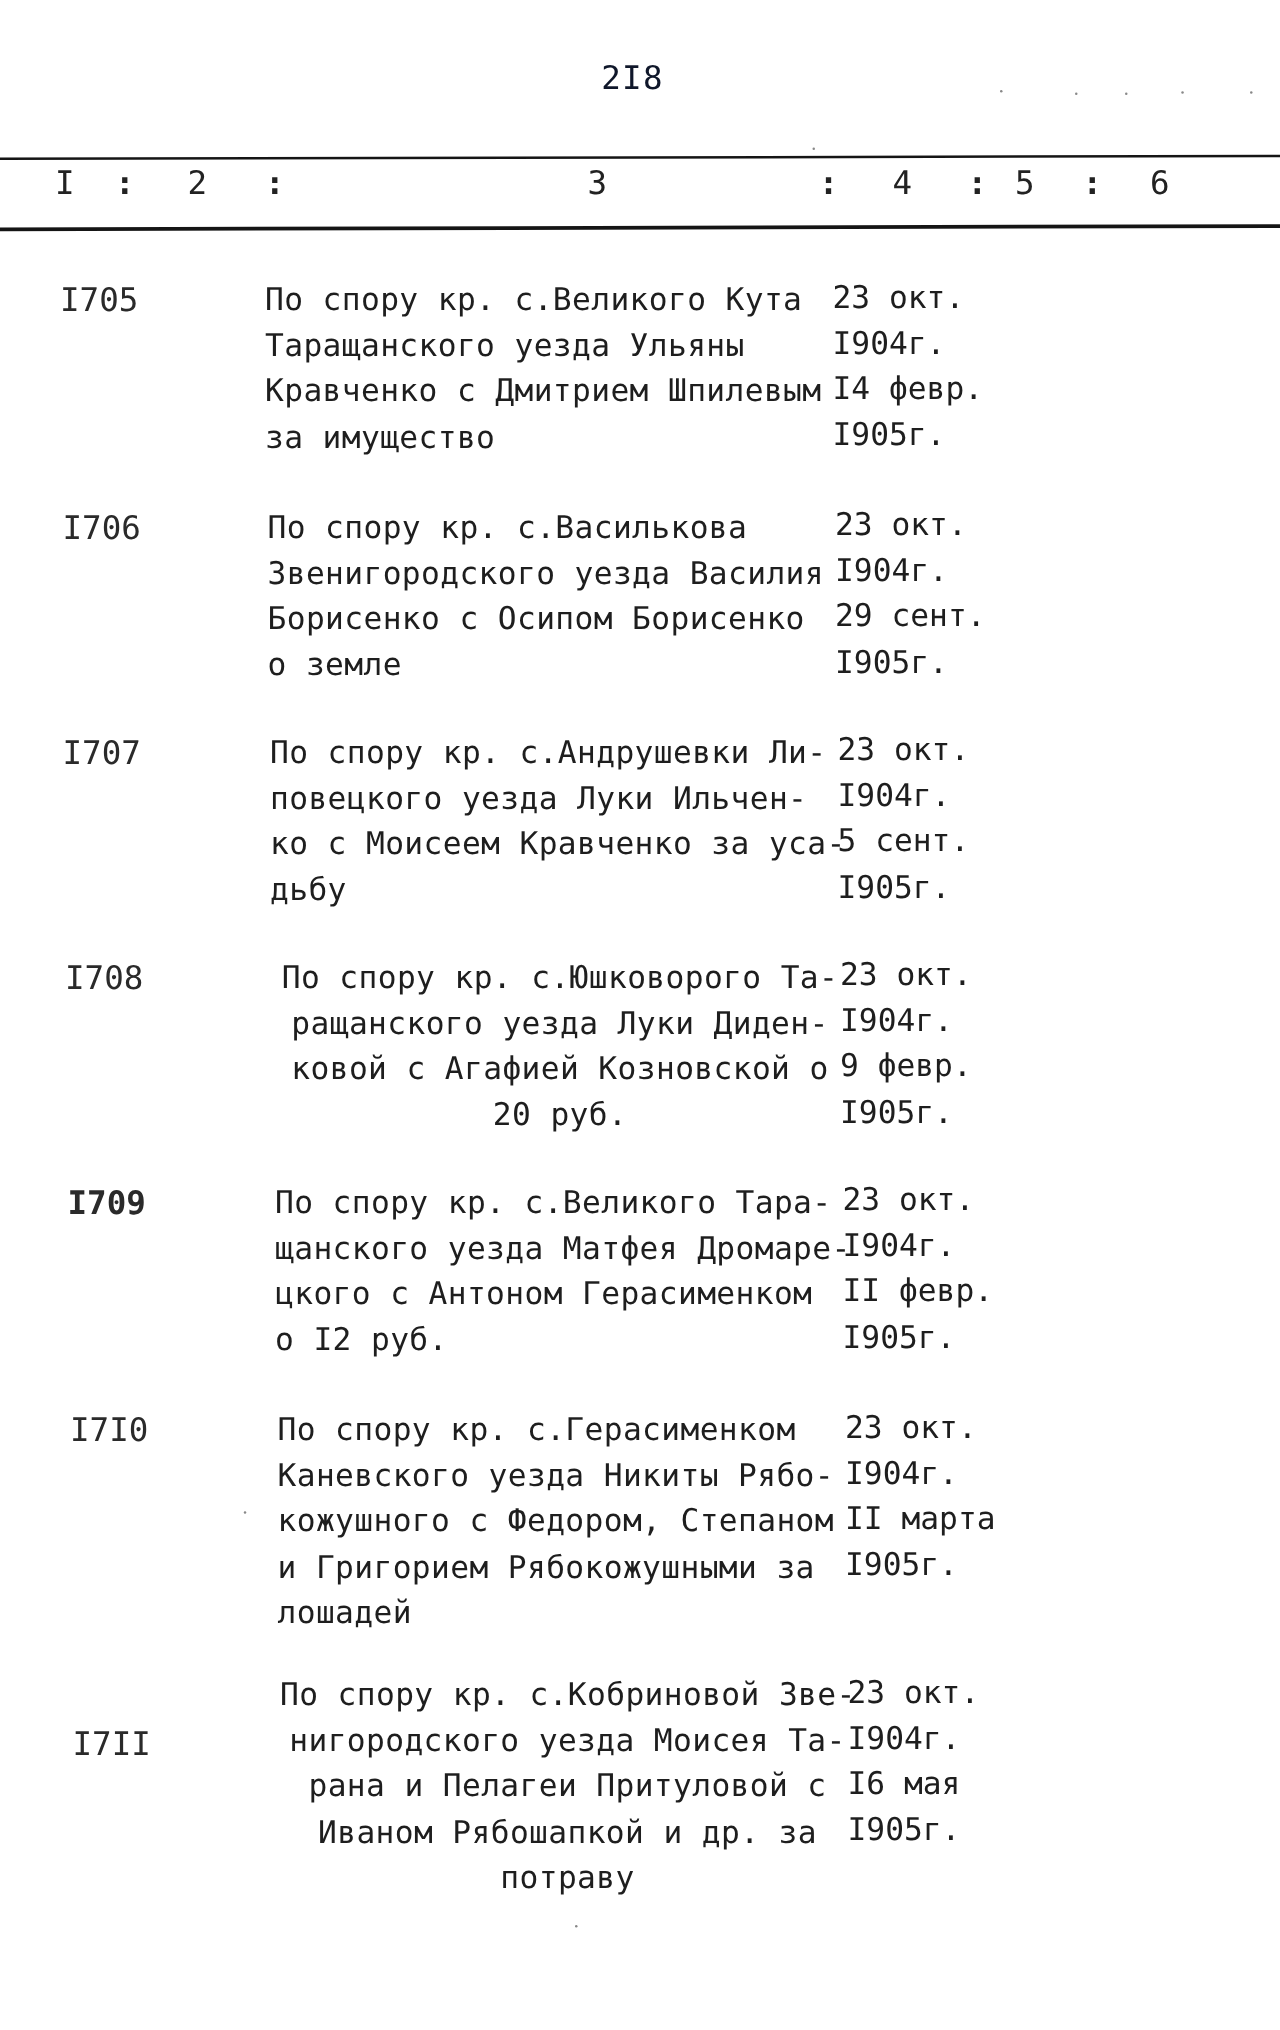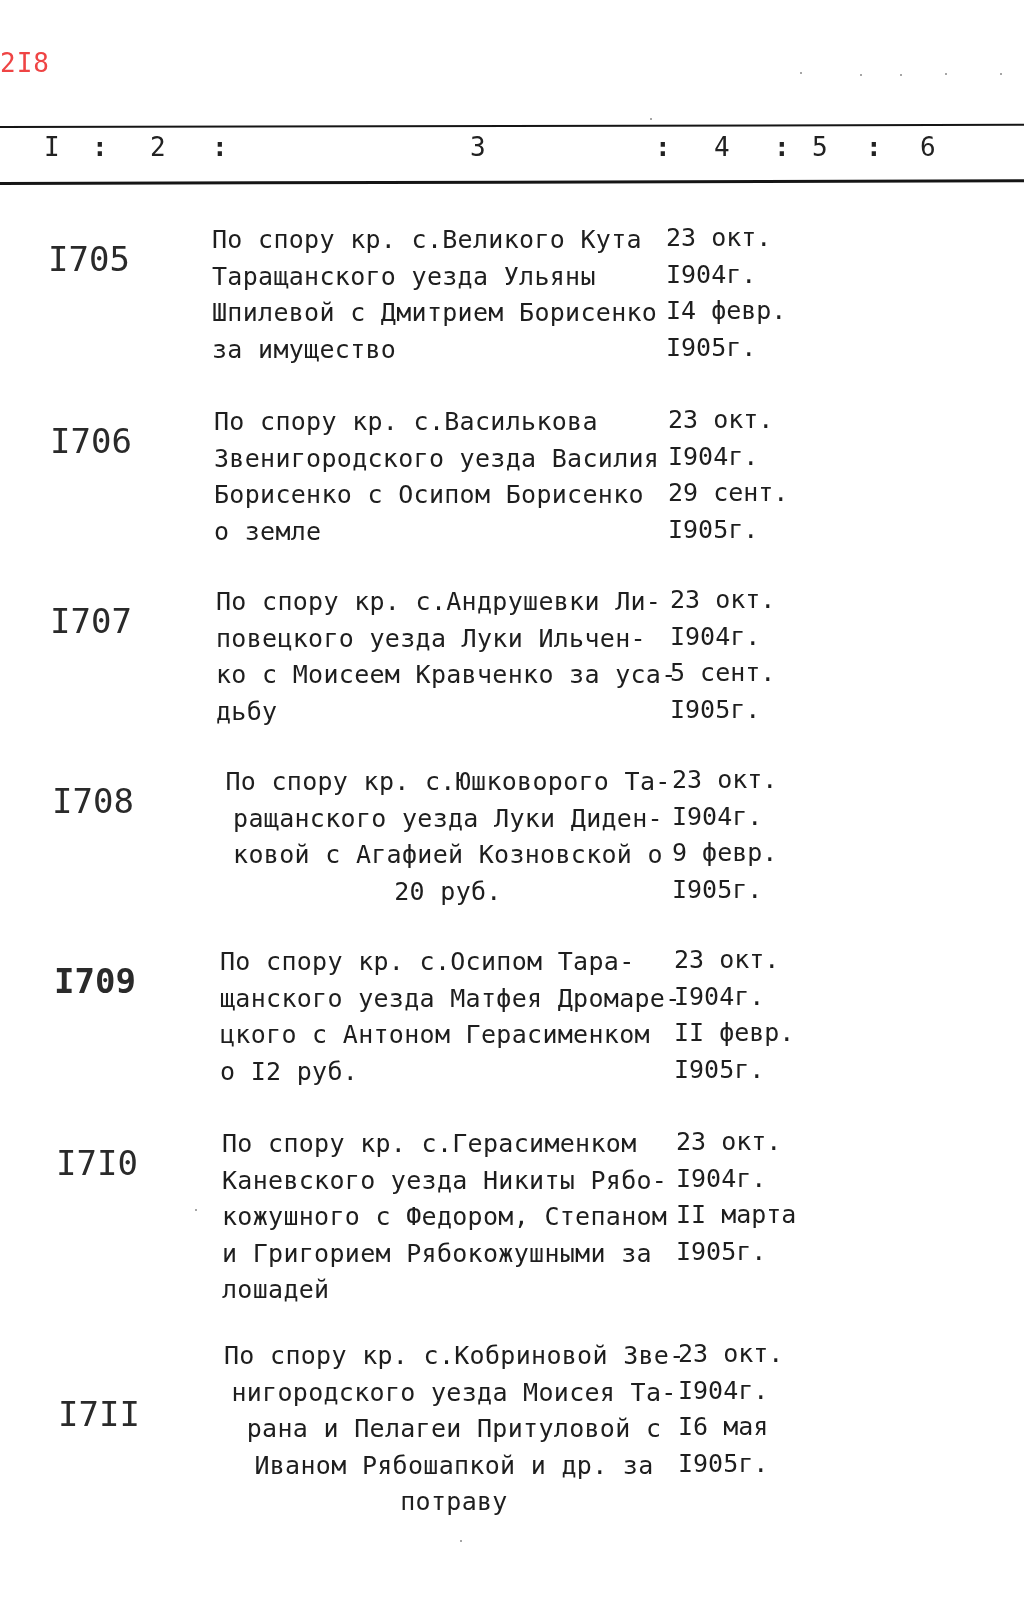--- a/index.html
+++ b/index.html
@@ -13,23 +13,24 @@
       position: relative;
       overflow: hidden;
       font-family: "DejaVu Sans Mono", "Liberation Mono", monospace;
       color: #1e1e1e;
     }
     .page-number {
       position: absolute;
       top: 48px;
       left: 0;
       width: 1012px;
+      text-align: center;
       font-size: 26px;
       letter-spacing: 1px;
-      color: #ef4444;
+      color: #0f172a;
     }
     .rule {
       position: absolute;
       left: 0;
       height: 2px;
       background: #151515;
     }
     .rule.top { top: 126px; width: 1024px; transform: rotate(-0.12deg); transform-origin: left; }
     .rule.bottom { top: 182px; width: 1024px; height: 2.5px; transform: rotate(-0.15deg); transform-origin: left; }
     .col-header {
@@ -46,22 +47,22 @@
       font-weight: bold;
     }
     .entry {
       position: absolute;
       left: 0;
       width: 1024px;
     }
     .entry-num {
       position: absolute;
       left: 48px;
-      top: 17px;
-      font-size: 34px;
+      top: 4px;
+      font-size: 26px;
       color: #2a2a2a;
       letter-spacing: 0px;
     }
     .entry-desc {
       position: absolute;
       left: 212px;
       top: 0;
       width: 460px;
       font-size: 25px;
       line-height: 36.5px;
@@ -112,21 +113,21 @@
     <span class="col-header" style="left:920px;">6</span>
   </div>
 
   <div class="rule bottom"></div>
 
   <div class="entry" style="top:222px;">
     <span class="entry-num">I705</span>
     <div class="entry-desc" style="left:212px;">
       <span class="line">По спору кр. с.Великого Кута</span>
       <span class="line">Таращанского уезда Ульяны</span>
-      <span class="line">Шпилевой с Дмитрием Борисенко</span>
+      <span class="line">Кравченко с Дмитрием Шпилевым</span>
       <span class="line">за имущество</span>
     </div>
     <div class="entry-dates" style="left:666px;">
       <span class="line">23 окт.</span>
       <span class="line">I904г.</span>
       <span class="line">I4 февр.</span>
       <span class="line">I905г.</span>
     </div>
   </div>
 
@@ -174,21 +175,21 @@
       <span class="line">23 окт.</span>
       <span class="line">I904г.</span>
       <span class="line">9 февр.</span>
       <span class="line">I905г.</span>
     </div>
   </div>
 
   <div class="entry" style="top:944px;">
     <span class="entry-num" style="left:54px;font-weight:bold;">I709</span>
     <div class="entry-desc" style="left:220px;">
-      <span class="line">По спору кр. с.Осипом Тара-</span>
+      <span class="line">По спору кр. с.Великого Тара-</span>
       <span class="line">щанского уезда Матфея Дромаре-</span>
       <span class="line">цкого с Антоном Герасименком</span>
       <span class="line">о I2 руб.</span>
     </div>
     <div class="entry-dates" style="left:674px;">
       <span class="line">23 окт.</span>
       <span class="line">I904г.</span>
       <span class="line">II февр.</span>
       <span class="line">I905г.</span>
     </div>

